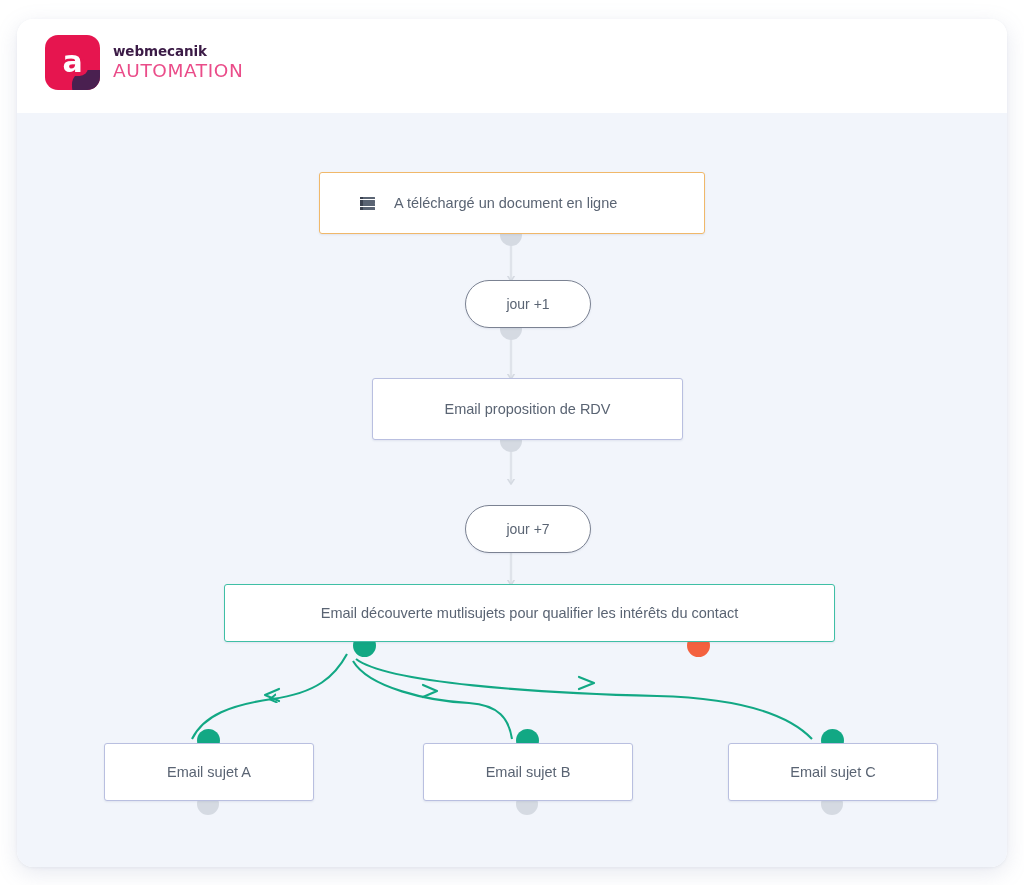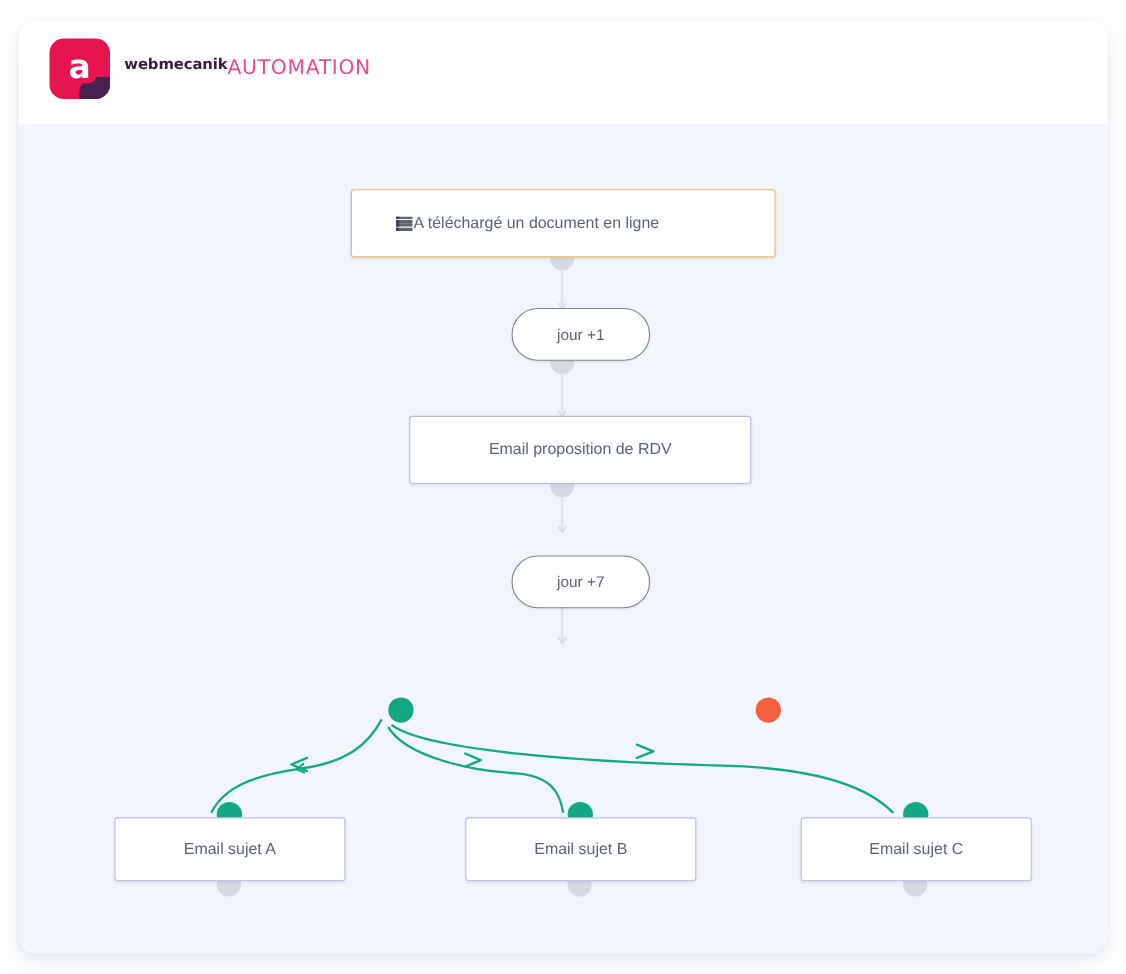--- a/index.html
+++ b/index.html
@@ -82,21 +82,21 @@
   #brand-mark .swoosh-in {
     position: absolute;
     right: 12px;
     bottom: 14px;
     width: 17px;
     height: 17px;
     background: #e6154f;
     border-radius: 50% 50% 50% 0;
     z-index: 1;
   }
-  #brand-text { display: flex; flex-direction: row; line-height: 1; }
+  #brand-text { display: flex; flex-direction: column; line-height: 1; }
   #brand-name {
     font-family: "DejaVu Sans", sans-serif;
     font-size: 13.5px;
     font-weight: 700;
     color: #3b1b46;
     letter-spacing: -0.1px;
     margin-bottom: 3px;
   }
   #brand-sub {
     font-family: "DejaVu Sans", sans-serif;
@@ -138,21 +138,21 @@
   }
   .wf-node .label { white-space: nowrap; }
 
   .node-trigger {
     left: 302px; top: 59px;
     width: 386px; height: 62px;
     border: 1px solid #f0b86a;
     border-radius: 3px;
     justify-content: flex-start;
     padding-left: 40px;
-    gap: 1px;
+    gap: 19px;
   }
   .list-icon {
     width: 15px; height: 13px;
     display: flex; flex-direction: column;
     justify-content: space-between;
     flex: 0 0 auto;
   }
   .list-icon i {
     display: block; height: 2.6px; width: 15px;
     background: #5a6473; border-radius: 0.5px;
@@ -290,20 +290,23 @@
     </div>
 
     <div class="wf-node node-email-rdv">
       <span class="label">Email proposition de RDV</span>
     </div>
 
     <div class="wf-node node-delay node-delay-7">
       <span class="label">jour +7</span>
     </div>
 
+    <div class="wf-node node-multi">
+      <span class="label">Email découverte mutlisujets pour qualifier les intérêts du contact</span>
+    </div>
 
     <div class="wf-node node-sujet node-sujet-b">
       <span class="label">Email sujet B</span>
     </div>
 
     <div class="wf-node node-sujet node-sujet-a">
       <span class="label">Email sujet A</span>
     </div>
 
     <div class="wf-node node-sujet node-sujet-c">

